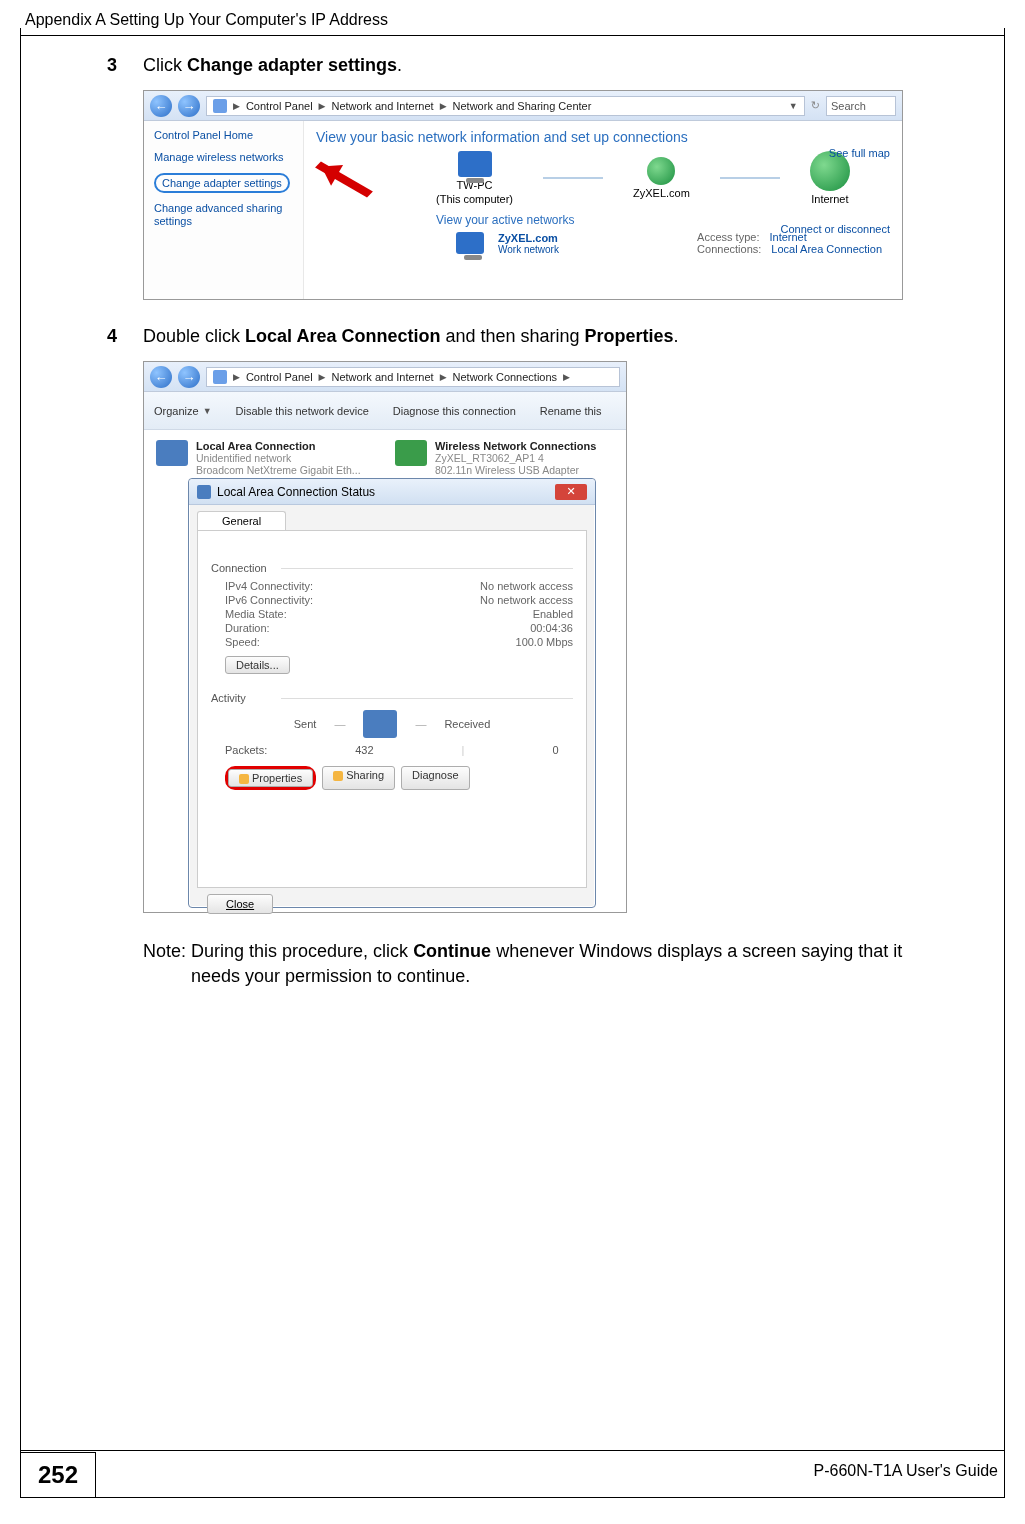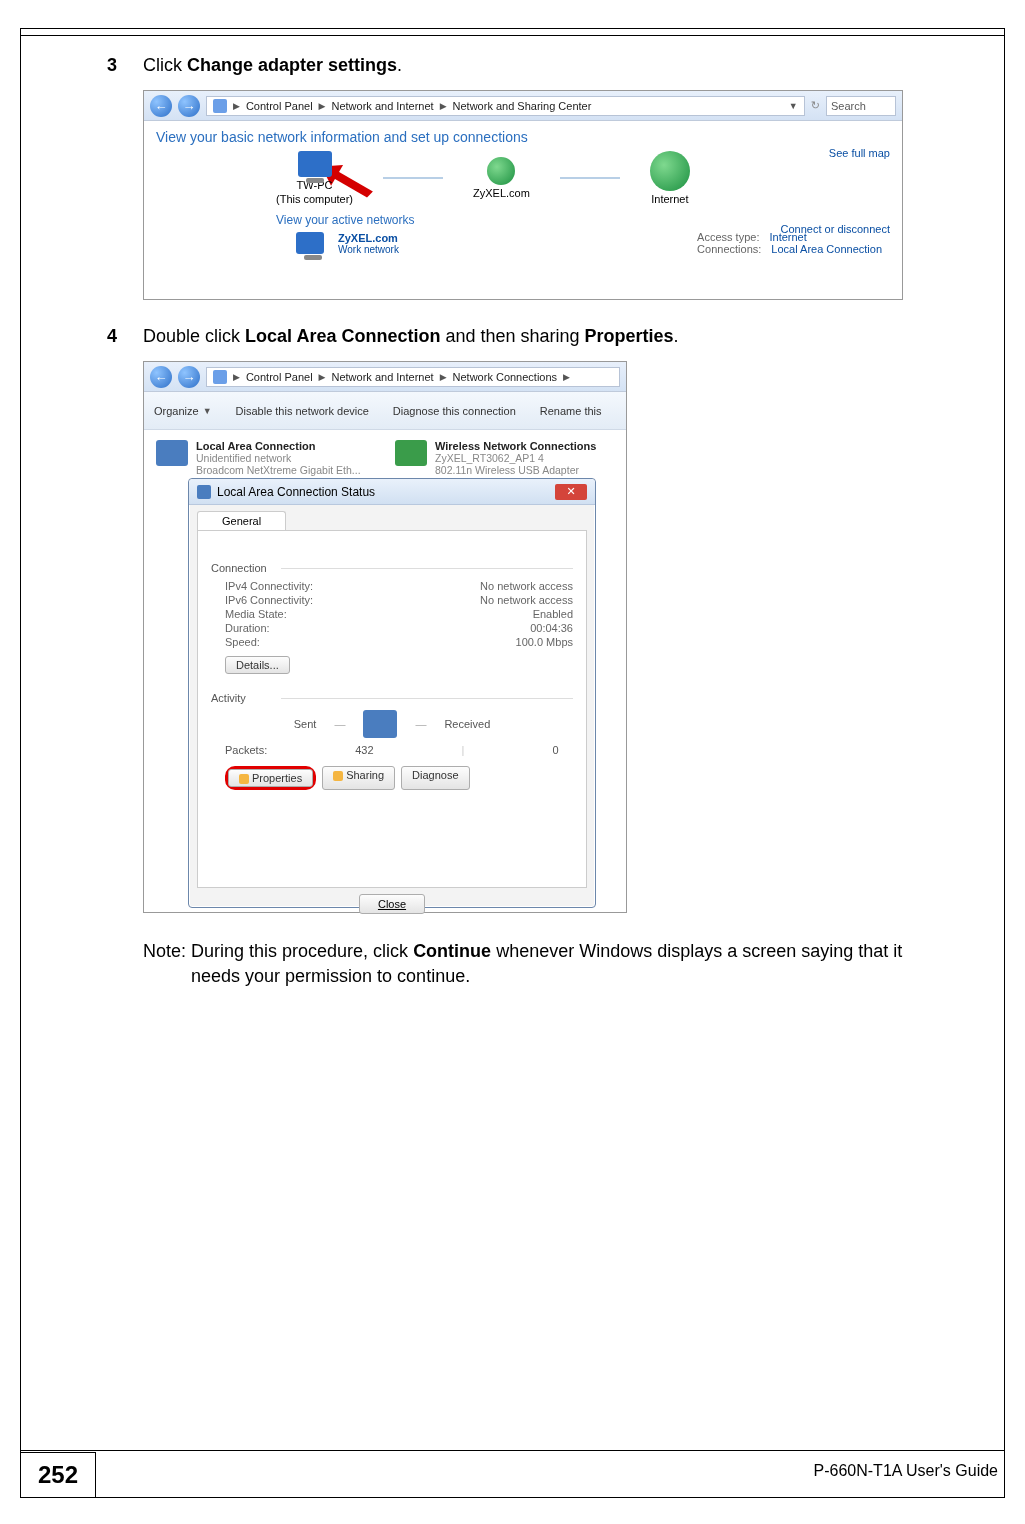--- a/index.html
+++ b/index.html
@@ -151,21 +151,21 @@
     .fieldset{border:1px solid transparent;margin-bottom:10px;}
     .fieldset-title{color:#555;font-size:11px;margin:4px 0 6px 0;position:relative;}
     .fieldset-title::after{content:"";position:absolute;left:70px;right:0;top:50%;height:1px;background:#ddd;}
     .kv-row{display:flex;justify-content:space-between;margin:2px 0 2px 14px;font-size:11px;color:#666;}
     .btn-sm{display:inline-block;border:1px solid #adadad;background:linear-gradient(#fdfdfd,#e4e4e4);padding:2px 10px;font-size:11px;border-radius:3px;margin:6px 0 2px 14px;color:#333;}
     .activity-row{display:flex;align-items:center;justify-content:center;gap:18px;font-size:11px;color:#555;margin:6px 0;}
     .activity-ico{width:34px;height:28px;background:#4a7dbf;border-radius:3px;}
     .packets-row{display:flex;margin:6px 0 10px 14px;font-size:11px;color:#555;gap:88px;}
     .dlg-btns{display:flex;gap:6px;margin:8px 0 0 14px;}
     .props-wrap{border:3px solid #e10000;border-radius:10px;padding:0;}
-    .dlg-footer{display:flex;justify-content:center;padding:6px 10px;text-decoration:underline;}
+    .dlg-footer{display:flex;justify-content:flex-start;padding:6px 10px;text-decoration:underline;}
     .btn-close{border:1px solid #adadad;background:linear-gradient(#fdfdfd,#e4e4e4);padding:3px 18px;font-size:11px;border-radius:3px;}
     .note-text{
       font-size:18px;
       font-family: Arial, sans-serif;
       margin-left:44px;margin-right:0;
       line-height:1.4;
       text-indent: -48px;
       padding-left: 48px;
     }
     .footer-row{
@@ -182,20 +182,23 @@
       margin-left:auto;margin-right:6px;margin-bottom:8px;font-size:16px;
     }
     .footer-line{
       position:absolute;bottom:46px;left:0;right:0;border-top:1px solid #000;
     }
   </style>
 </head>
 <body>
 
 <div class="page-frame">
+  <div class="header-row">
+    <span class="header-title">Appendix A Setting Up Your Computer's IP Address</span>
+  </div>
   <div class="top-hr"></div>
 
   <div class="content">
 
     <div class="step-row">
       <div class="step-num">3</div>
       <div class="step-text">
         <span>Click </span><b>Change adapter settings</b><span>.</span>
       </div>
     </div>
@@ -211,20 +214,26 @@
           <span class="tri">▶</span>
           <span>Network and Internet</span>
           <span class="tri">▶</span>
           <span>Network and Sharing Center</span>
           <span style="margin-left:auto" class="tri">▼</span>
         </div>
         <span style="font-size:11px;color:#888">↻</span>
         <div class="search-box">Search</div>
       </div>
       <div class="ss1-body">
+        <div class="ss1-side">
+          <div class="cp-home">Control Panel Home</div>
+          <div class="side-link">Manage wireless networks</div>
+          <div class="side-box">Change adapter settings</div>
+          <div class="side-link">Change advanced sharing settings</div>
+        </div>
         <div class="arrow-red"></div>
         <div class="ss1-main">
           <div class="banner-txt">View your basic network information and set up connections</div>
           <div class="see-map">See full map</div>
           <div class="net-row">
             <div class="net-item">
               <div class="ico-pc"></div>
               <span>TW-PC</span>
               <span>(This computer)</span>
             </div>

